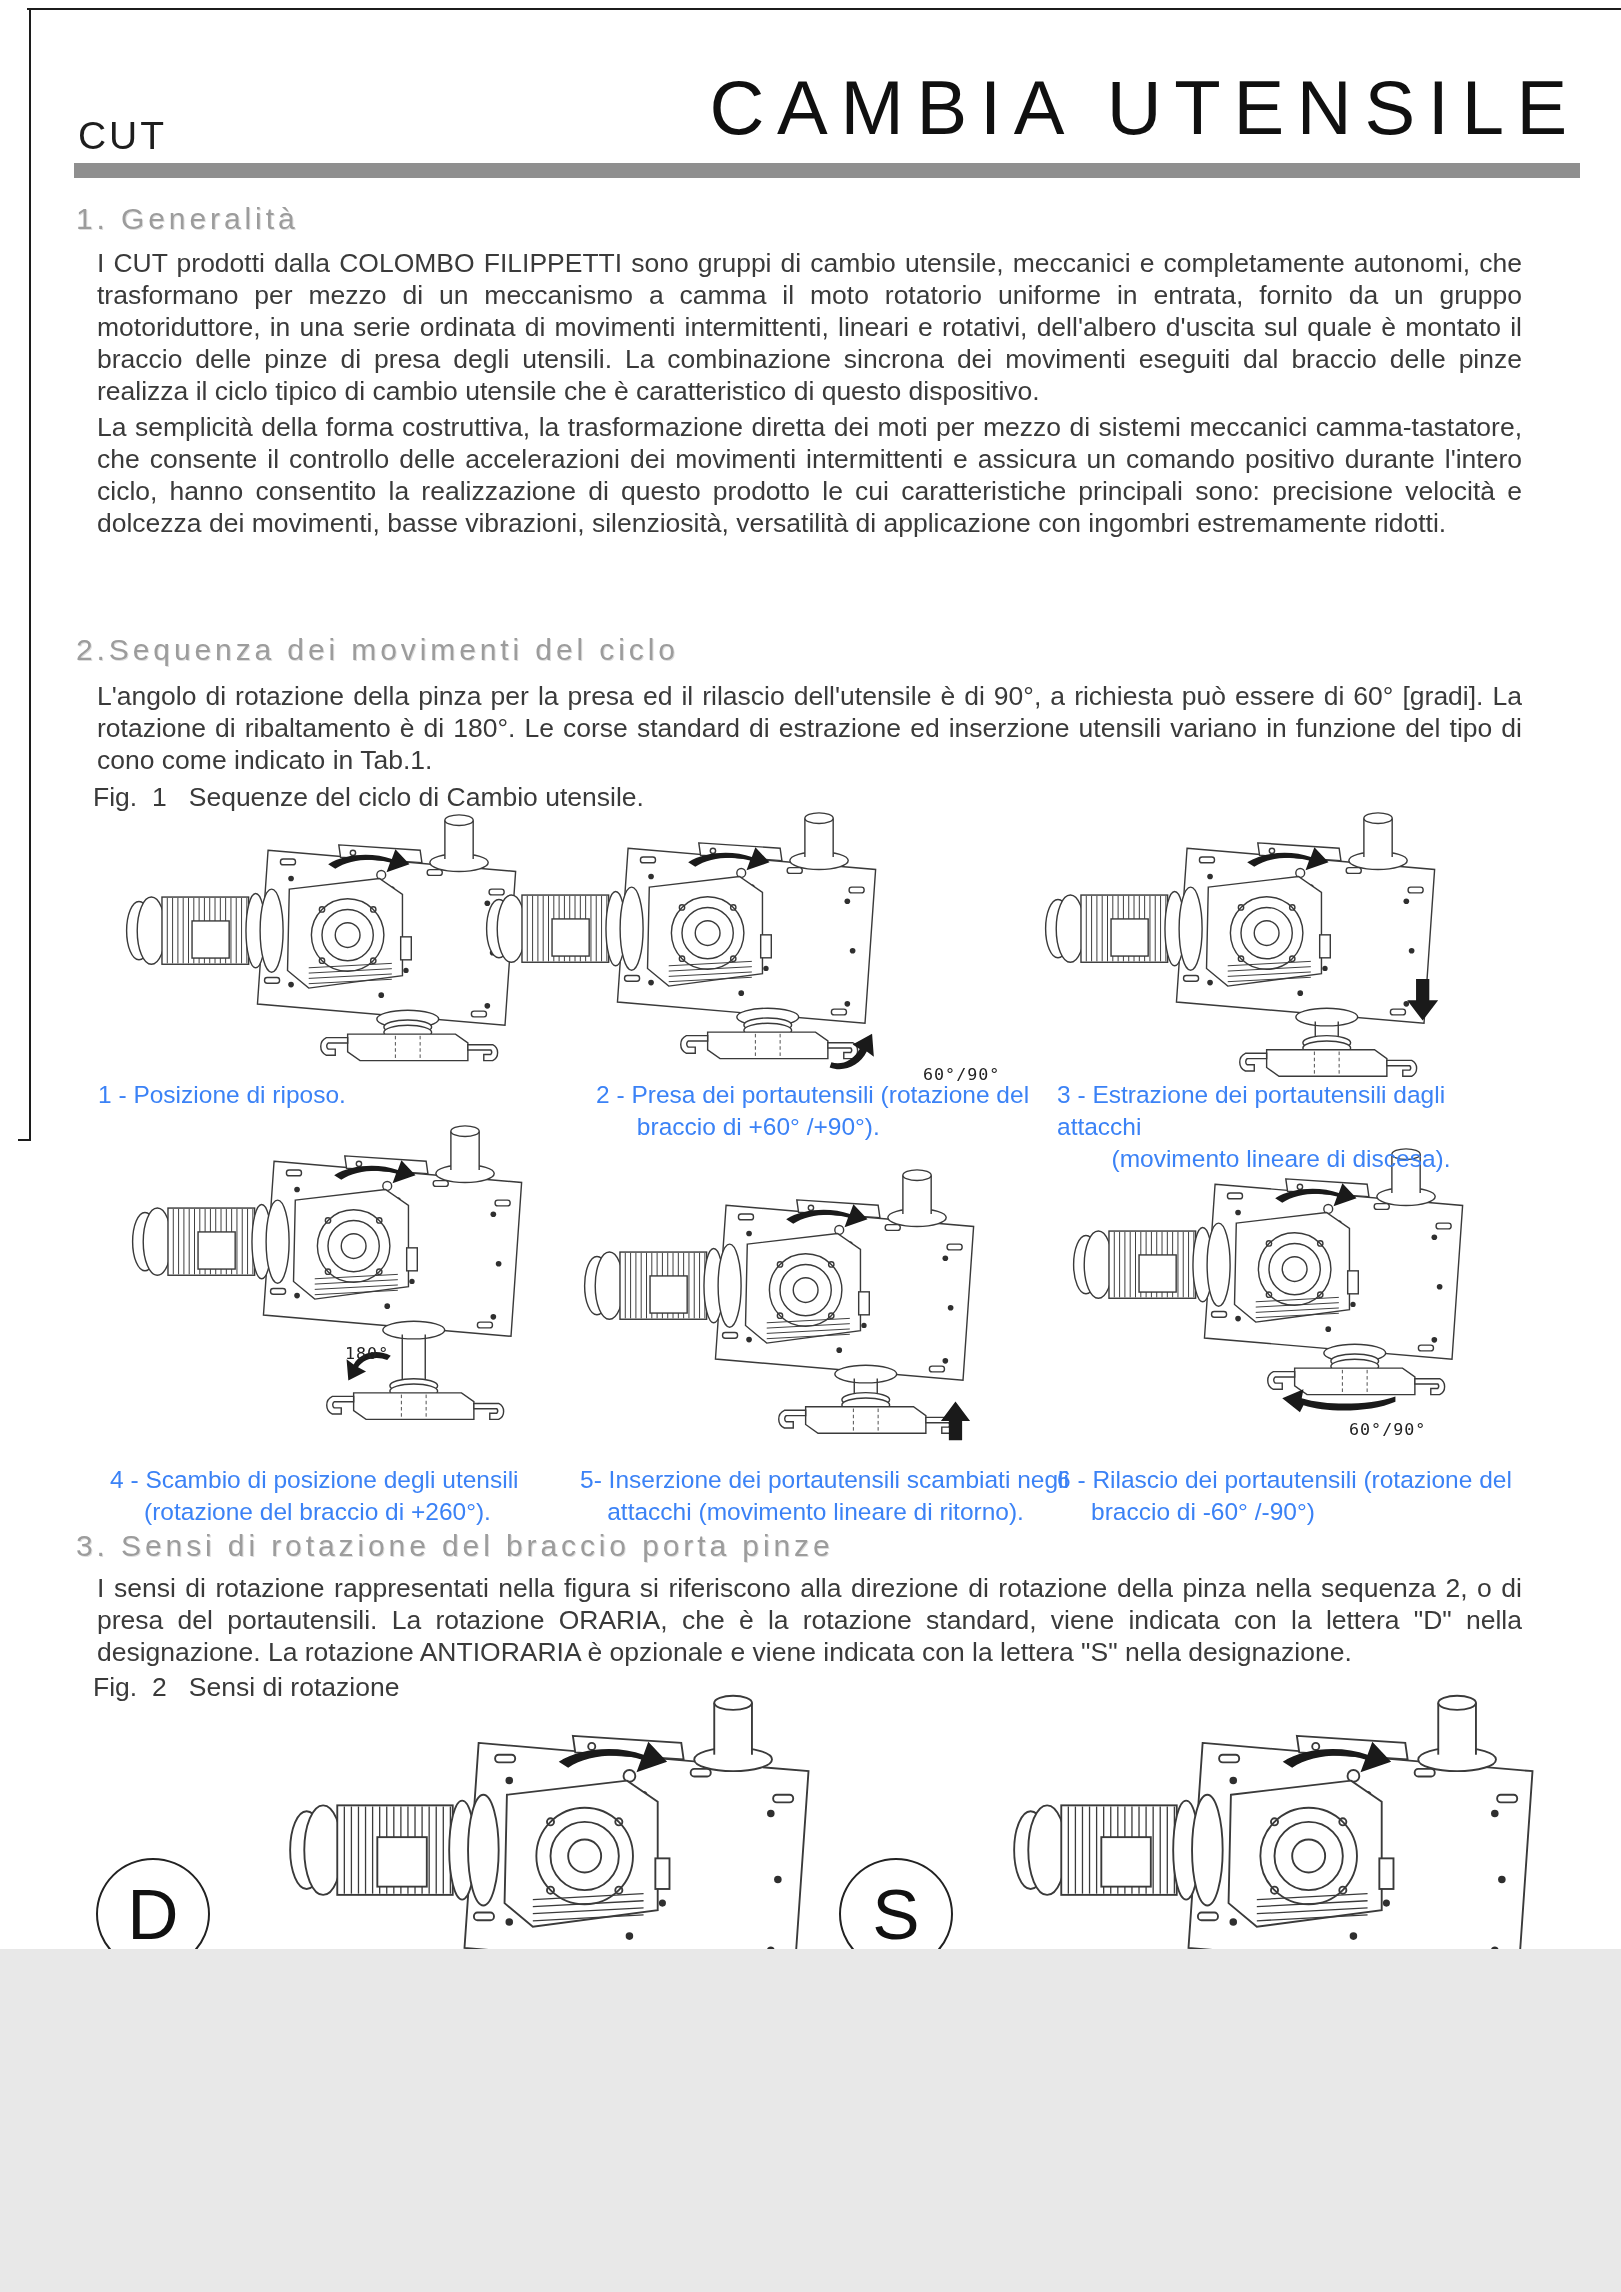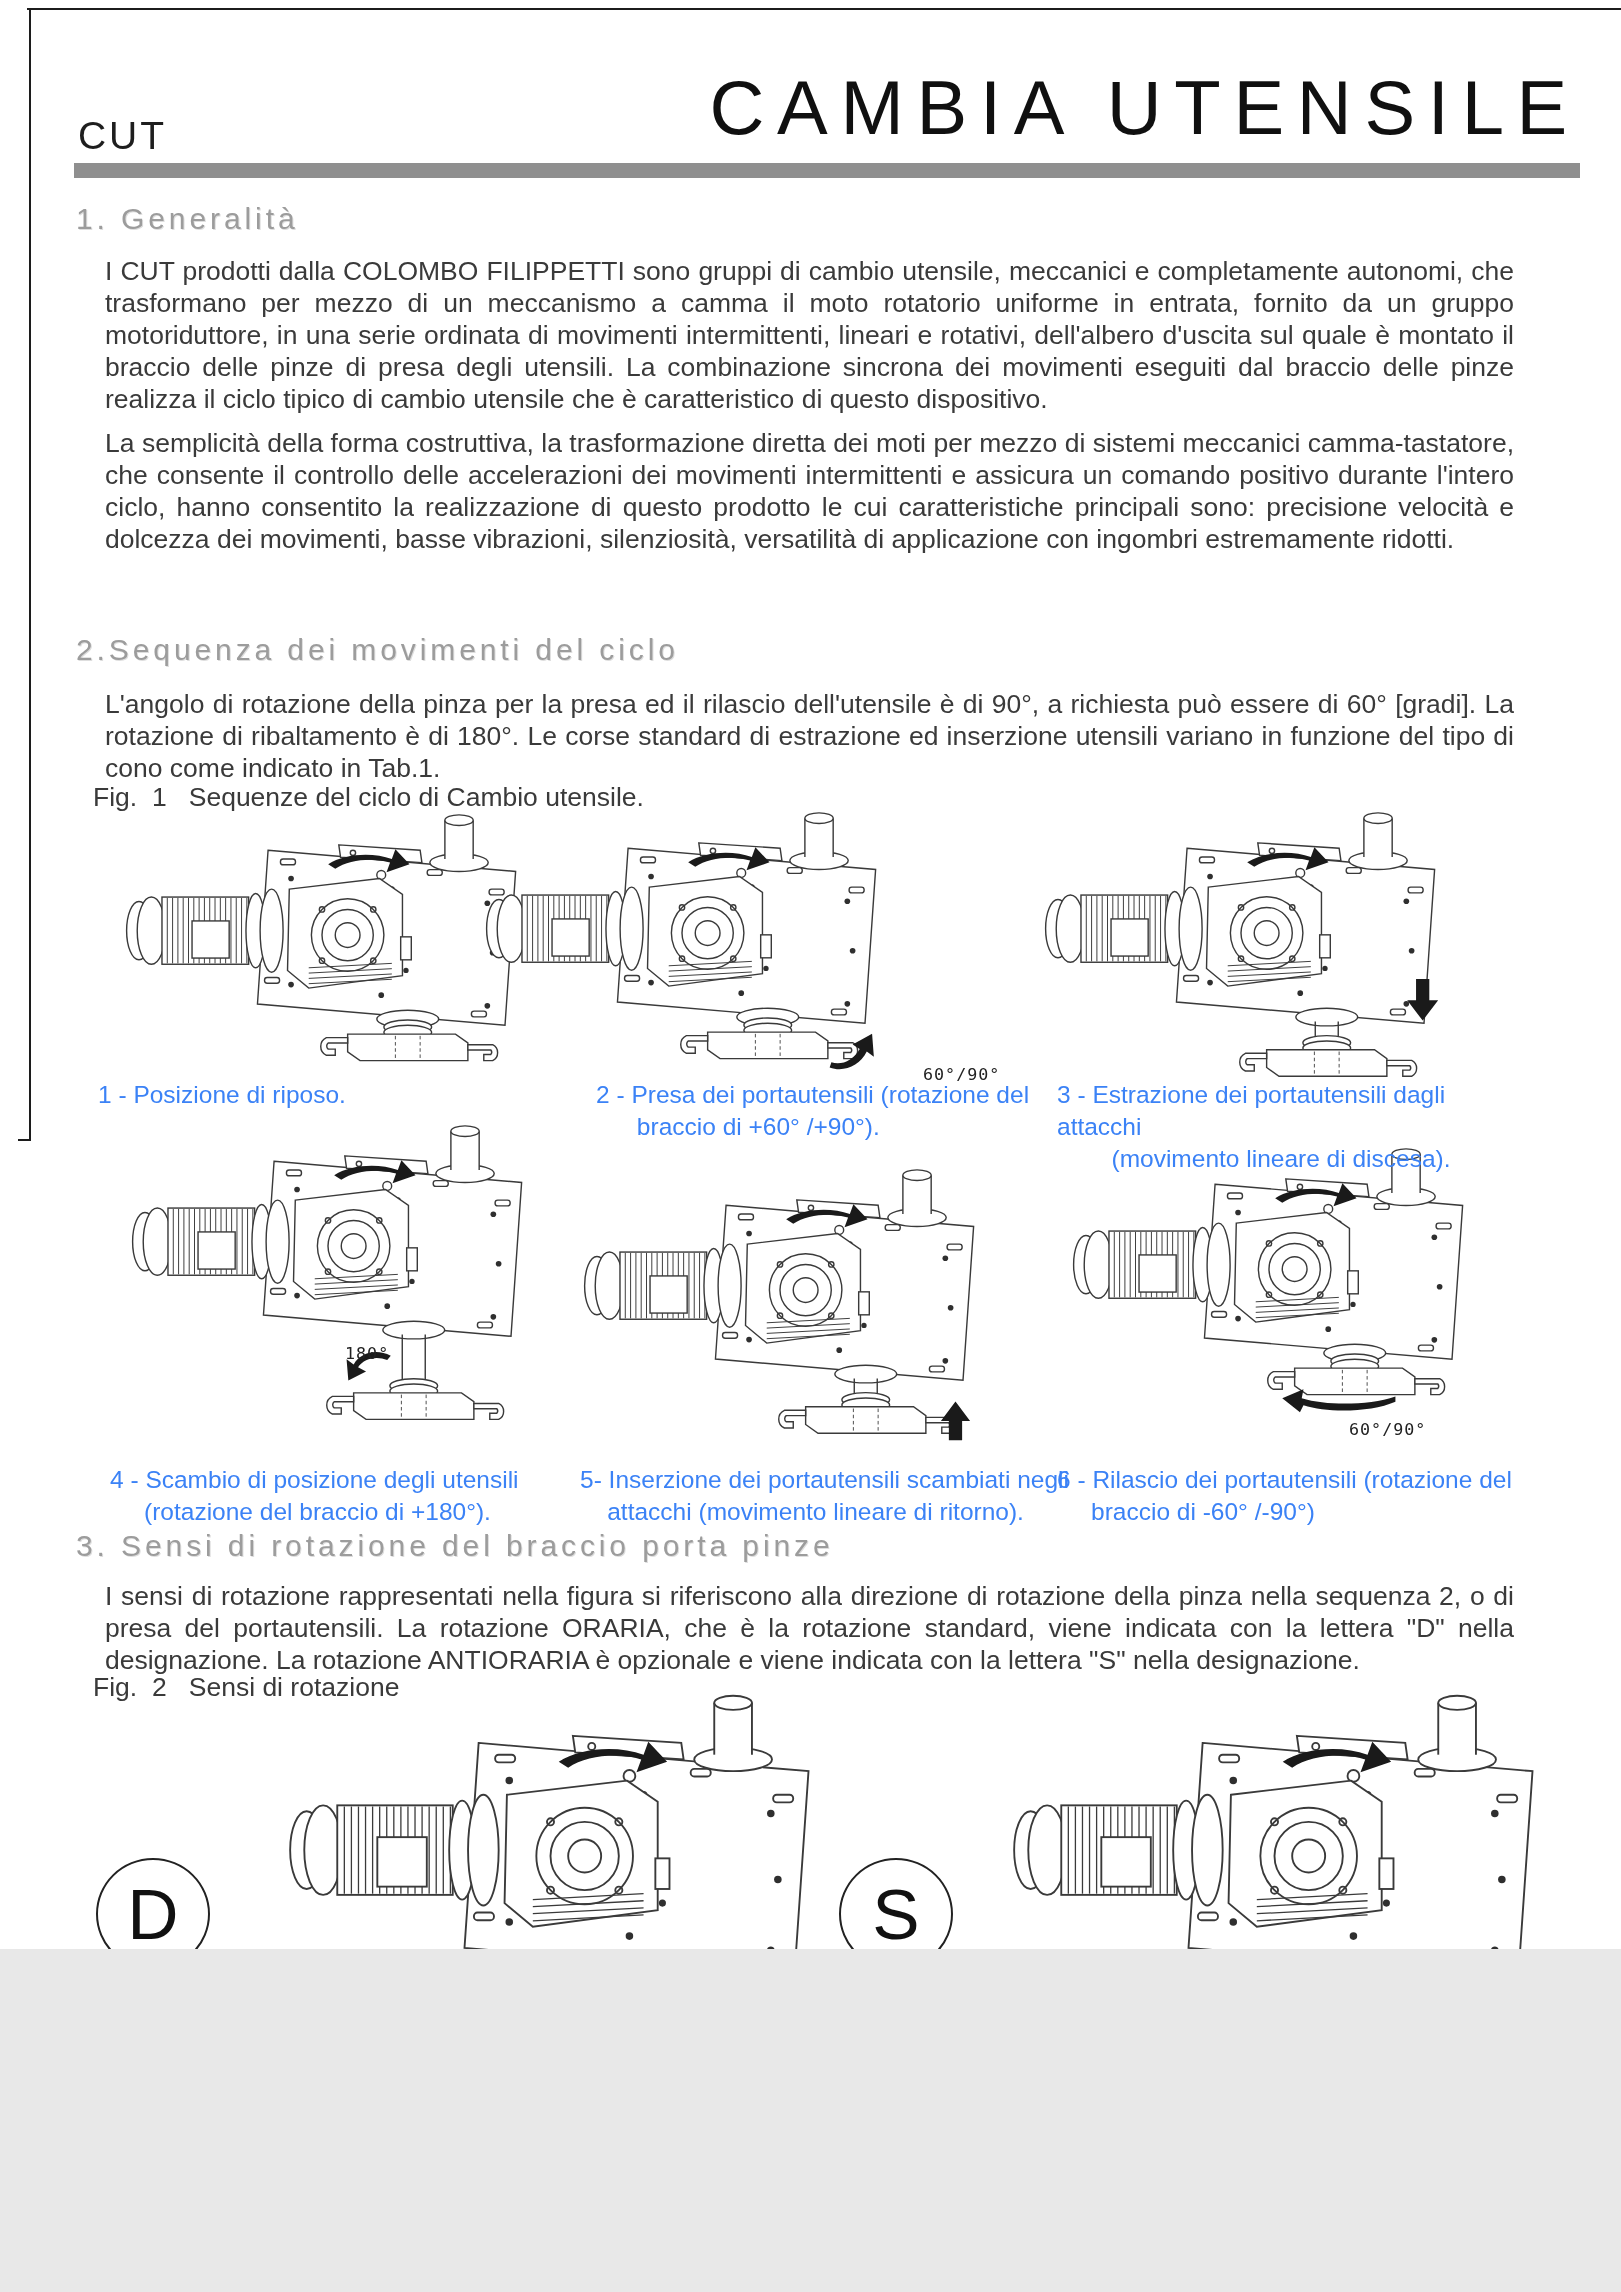--- a/index.html
+++ b/index.html
@@ -12,21 +12,21 @@
   .doc-code{position:absolute;left:78px;top:114px;font-size:39px;letter-spacing:2.9px;color:#1e1e1e;}
   .doc-title{position:absolute;right:41px;top:64px;font-size:76px;letter-spacing:12.7px;color:#101010;white-space:nowrap;font-weight:400;}
   .header-rule{position:absolute;left:74px;top:163px;width:1506px;height:14.7px;background:#8f8f8f;}
 
   .sec-heading{position:absolute;left:76px;font-size:30px;font-weight:normal;color:#9c9c9c;letter-spacing:3.9px;
                text-shadow:1px 1px 0 #dedede;white-space:nowrap;}
   #h1{top:202px;} #h2{top:633px;} #h3{top:1529px;}
 
   .body-text{position:absolute;left:93px;width:1433px;font-size:26.5px;line-height:32px;text-align:justify;color:#3a3a3a;}
   #s1text{top:243px;} #s2text{top:676px;} #s3text{top:1568px;}
-  .body-text p{margin:12px;}
+  .body-text p{margin:4px;}
 
   .fig-label{position:absolute;left:93px;font-size:26.5px;color:#3a3a3a;white-space:pre-wrap;}
   #fig1label{top:782px;} #fig2label{top:1672px;}
 
   .machine{position:absolute;}
   .machine svg{display:block;width:100%;height:auto;}
 
   .caption{position:absolute;font-size:24.5px;line-height:32px;white-space:pre-wrap;color:#3b82f6;}
   #c1{left:98px;top:1079px;} #c2{left:596px;top:1079px;} #c3{left:1057px;top:1079px;}
   #c4{left:110px;top:1464px;} #c5{left:580px;top:1464px;} #c6{left:1057px;top:1464px;}
@@ -510,21 +510,21 @@
   <div id="l4" class="angle-label">180°</div>
   <div id="l6" class="angle-label">60°/90°</div>
 
   <div id="c1" class="caption">1 - Posizione di riposo.</div>
   <div id="c2" class="caption">2 - Presa dei portautensili (rotazione del
       braccio di +60° /+90°).</div>
   <div id="c3" class="caption">3 - Estrazione dei portautensili dagli
 attacchi
         (movimento lineare di discesa).</div>
   <div id="c4" class="caption">4 - Scambio di posizione degli utensili
-     (rotazione del braccio di +180°).</div>
+     (rotazione del braccio di +260°).</div>
   <div id="c5" class="caption">5- Inserzione dei portautensili scambiati negli
     attacchi (movimento lineare di ritorno).</div>
   <div id="c6" class="caption">6 - Rilascio dei portautensili (rotazione del
      braccio di -60° /-90°)</div>
 
   <div id="h3" class="sec-heading">3. Sensi di rotazione del braccio porta pinze</div>
   <div id="s3text" class="body-text">
     <p>I sensi di rotazione rappresentati nella figura si riferiscono alla direzione di rotazione della pinza nella sequenza 2, o di presa del portautensili. La rotazione ORARIA, che è la rotazione standard, viene indicata con la lettera "D" nella designazione. La rotazione ANTIORARIA è opzionale e viene indicata con la lettera "S" nella designazione.</p>
   </div>
   <div id="fig2label" class="fig-label">Fig.  2   Sensi di rotazione</div>

